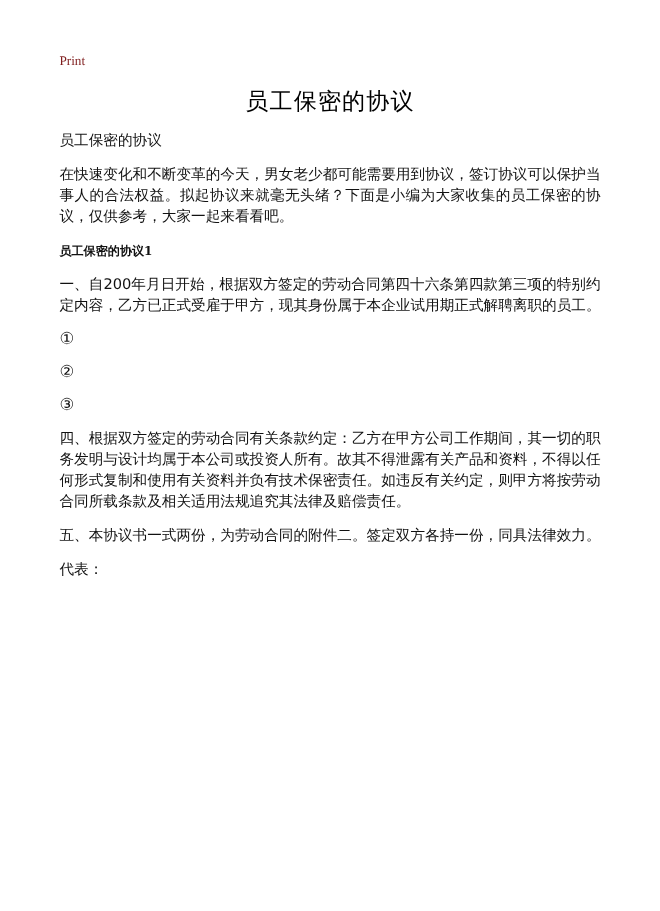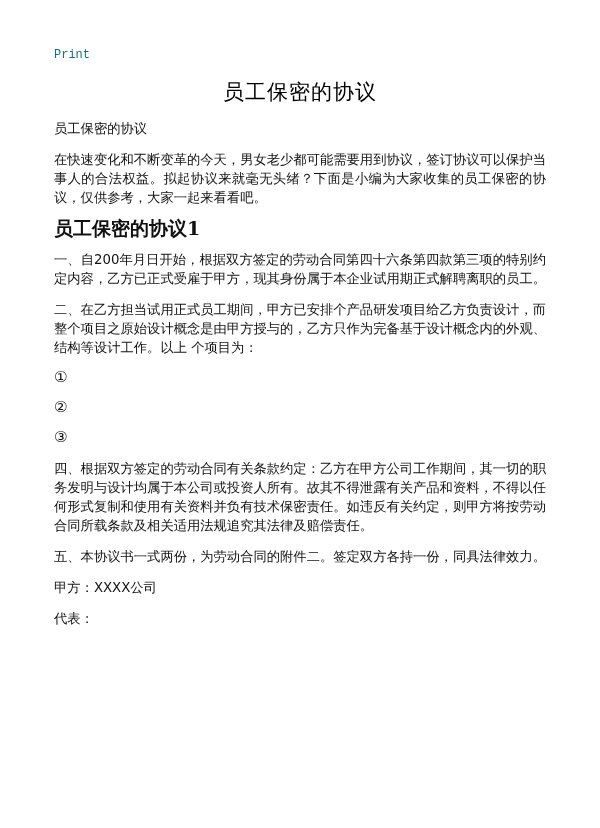--- a/index.html
+++ b/index.html
@@ -12,23 +12,23 @@
       height: 828px;
       position: relative;
       overflow: hidden;
       color: #111111;
       font-family: "DejaVu Sans", "Liberation Sans", sans-serif;
     }
     .print-label {
       position: absolute;
       left: 54px;
       top: 48px;
-      font-family: Liberation Mono, monospace;
+      font-family: Liberation Serif, serif;
       font-size: 12px;
-      color: #0f766e;
+      color: #7f1d1d;
     }
     .doc-title {
       position: absolute;
       left: 0;
       top: 78px;
       width: 600px;
       text-align: center;
       font-size: 21px;
       letter-spacing: 1px;
       color: #000;
@@ -47,38 +47,36 @@
       margin: 0;
       word-break: break-all;
       text-align: justify;
     }
     .sub-title { height: 19px; }
     .intro { margin-top: 12px !important; }
     .section-heading {
       margin-top: 12px !important;
       font-weight: bold;
       font-family: "DejaVu Serif", "Liberation Serif", serif;
-      font-size: 19px;
+      font-size: 11px;
     }
     .gap { margin-top: 12px !important; }
     .circle-item { margin-top: 11px !important; font-size: 15px; }
   </style>
 </head>
 <body>
 
 <div class="print-label">Print</div>
 
 <h1 class="doc-title">员工保密的协议</h1>
 
 <div class="content">
   <p class="sub-title">员工保密的协议</p>
   <p class="intro">在快速变化和不断变革的今天，男女老少都可能需要用到协议，签订协议可以保护当事人的合法权益。拟起协议来就毫无头绪？下面是小编为大家收集的员工保密的协议，仅供参考，大家一起来看看吧。</p>
   <p class="section-heading">员工保密的协议1</p>
   <p class="gap">一、自200年月日开始，根据双方签定的劳动合同第四十六条第四款第三项的特别约定内容，乙方已正式受雇于甲方，现其身份属于本企业试用期正式解聘离职的员工。</p>
-  <p class="gap">二、在乙方担当试用正式员工期间，甲方已安排个产品研发项目给乙方负责设计，而整个项目之原始设计概念是由甲方授与的，乙方只作为完备基于设计概念内的外观、结构等设计工作。以上 个项目为：</p>
   <p class="circle-item">①</p>
   <p class="circle-item">②</p>
   <p class="circle-item">③</p>
   <p class="gap">四、根据双方签定的劳动合同有关条款约定：乙方在甲方公司工作期间，其一切的职务发明与设计均属于本公司或投资人所有。故其不得泄露有关产品和资料，不得以任何形式复制和使用有关资料并负有技术保密责任。如违反有关约定，则甲方将按劳动合同所载条款及相关适用法规追究其法律及赔偿责任。</p>
   <p class="gap">五、本协议书一式两份，为劳动合同的附件二。签定双方各持一份，同具法律效力。</p>
-  <p class="gap">甲方：XXXX公司</p>
   <p class="gap">代表：</p>
 </div>
 
 </body></html>

